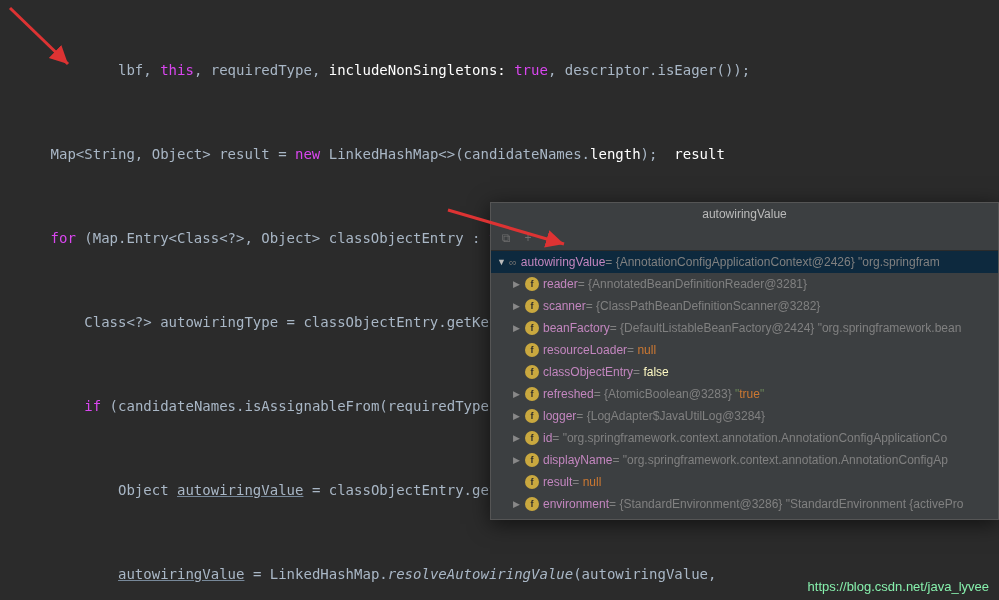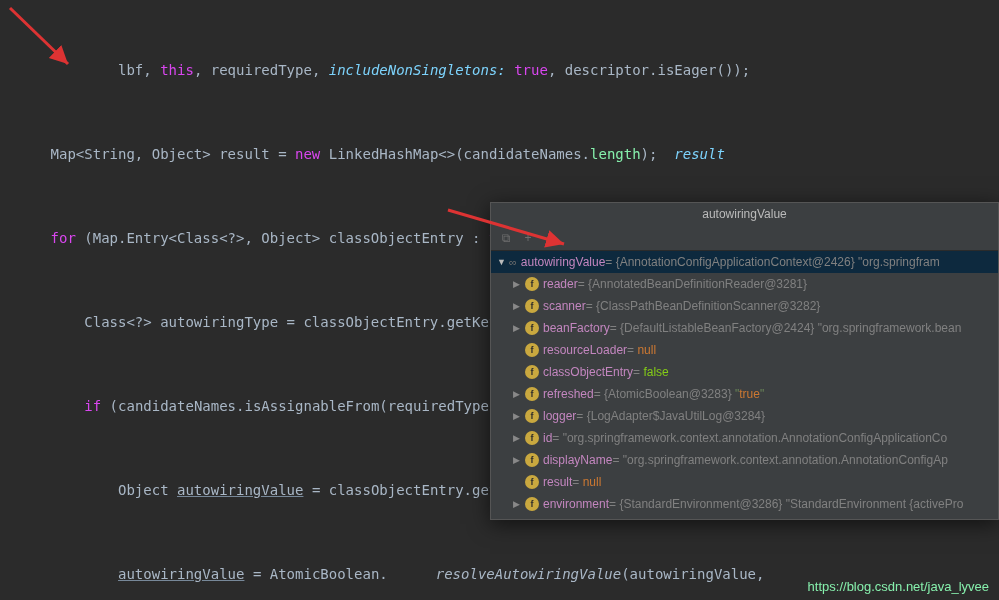--- a/index.html
+++ b/index.html
@@ -16,23 +16,23 @@
   .editor {
     background: #2b2b2b;
     padding-top: 0;
     line-height: 28px;
     white-space: pre;
     font-style: normal;
     position: relative;
   }
   .code-line { padding-left: 0; position: relative; height: 28px; }
   .kw { color: #d946ef; }
-  .field { color: #86efac; }
-  .comment { color: #7dd3fc; font-style: italic; }
-  .italic { font-style: italic; margin-left: 48px; }
+  .field { color: #ffffff; }
+  .comment { color: #ffffff; }
+  .italic { font-style: italic; }
   .underline { text-decoration: underline; text-decoration-color: #789; }
   .chev {
     width: 12px; display: inline-block; color: #888; font-size: 9px;
     flex-shrink: 0;
   }
   .chev.down { color: #bbb; }
   .var-icon {
     width: 14px; height: 14px; border-radius: 50%;
     display: inline-flex; align-items: center; justify-content: center;
     font-size: 9px; font-weight: bold;
@@ -103,21 +103,21 @@
 </head>
 <body>
 
 <div class="editor">
   <div class="code-line"><span>              lbf, </span><span class="kw">this</span><span>, requiredType, </span><span class="comment">includeNonSingletons: </span><span class="kw">true</span><span>, descriptor.</span><span>isEager</span><span>());</span></div>
   <div class="code-line"><span>      Map&lt;String, Object&gt; result = </span><span class="kw">new </span><span>LinkedHashMap&lt;&gt;</span><span>(candidateNames.</span><span class="field">length</span><span>);  </span><span class="comment">result</span></div>
   <div class="code-line"><span>      </span><span class="kw">for </span><span>(Map.Entry&lt;Class&lt;?&gt;, Object&gt; classObjectEntry : </span><span class="kw">this</span><span>.</span><span class="field">resolvableDependencies</span></div>
   <div class="code-line"><span>          Class&lt;?&gt; autowiringType = classObjectEntry.</span><span>getKey</span><span>();  </span><span class="comment">autowiringType: "inte</span></div>
   <div class="code-line"><span>          </span><span class="kw">if </span><span>(candidateNames.</span><span>isAssignableFrom</span><span>(requiredType)) {  </span><span class="comment">autowiringType: "inte</span></div>
   <div class="code-line"><span>              Object </span><span class="underline">autowiringValue</span><span> = classObjectEntry.</span><span>getValue</span><span>();  </span><span class="comment">autowiringValue:</span></div>
-  <div class="code-line"><span>              </span><span class="underline">autowiringValue</span><span> = AtomicBoolean.</span><span class="italic">resolveAutowiringValue</span><span>(autowiringValue,</span></div>
+  <div class="code-line"><span>              </span><span class="underline">autowiringValue</span><span> = LinkedHashMap.</span><span class="italic">resolveAutowiringValue</span><span>(autowiringValue,</span></div>
   
   
   
   
 </div>
 
 <div class="popup">
   <div class="popup-title">autowiringValue</div>
   <div class="popup-toolbar">
     <div class="icon">⧉</div>
@@ -152,21 +152,21 @@
         <div class="popup-row indent1">
        <span class="chev">&nbsp;</span>
        <span class="var-icon ic-f">f</span>
        <span class="var-name">resourceLoader</span>
        <span class="var-val"> = <span style="color:#cc7832">null</span></span>
      </div>
         <div class="popup-row indent1">
        <span class="chev">&nbsp;</span>
        <span class="var-icon ic-f">f</span>
        <span class="var-name">classObjectEntry</span>
-       <span class="var-val"> = <span style="color:#84cc16">false</span></span>
+       <span class="var-val"> = <span style="color:#fef9c3">false</span></span>
      </div>
         <div class="popup-row indent1">
        <span class="chev">▶</span>
        <span class="var-icon ic-f">f</span>
        <span class="var-name">refreshed</span>
        <span class="var-val"> = {AtomicBoolean@3283} <span class="var-str">"<span style="color:#cc7832">true</span>"</span></span>
      </div>
         <div class="popup-row indent1">
        <span class="chev">▶</span>
        <span class="var-icon ic-f">f</span>

